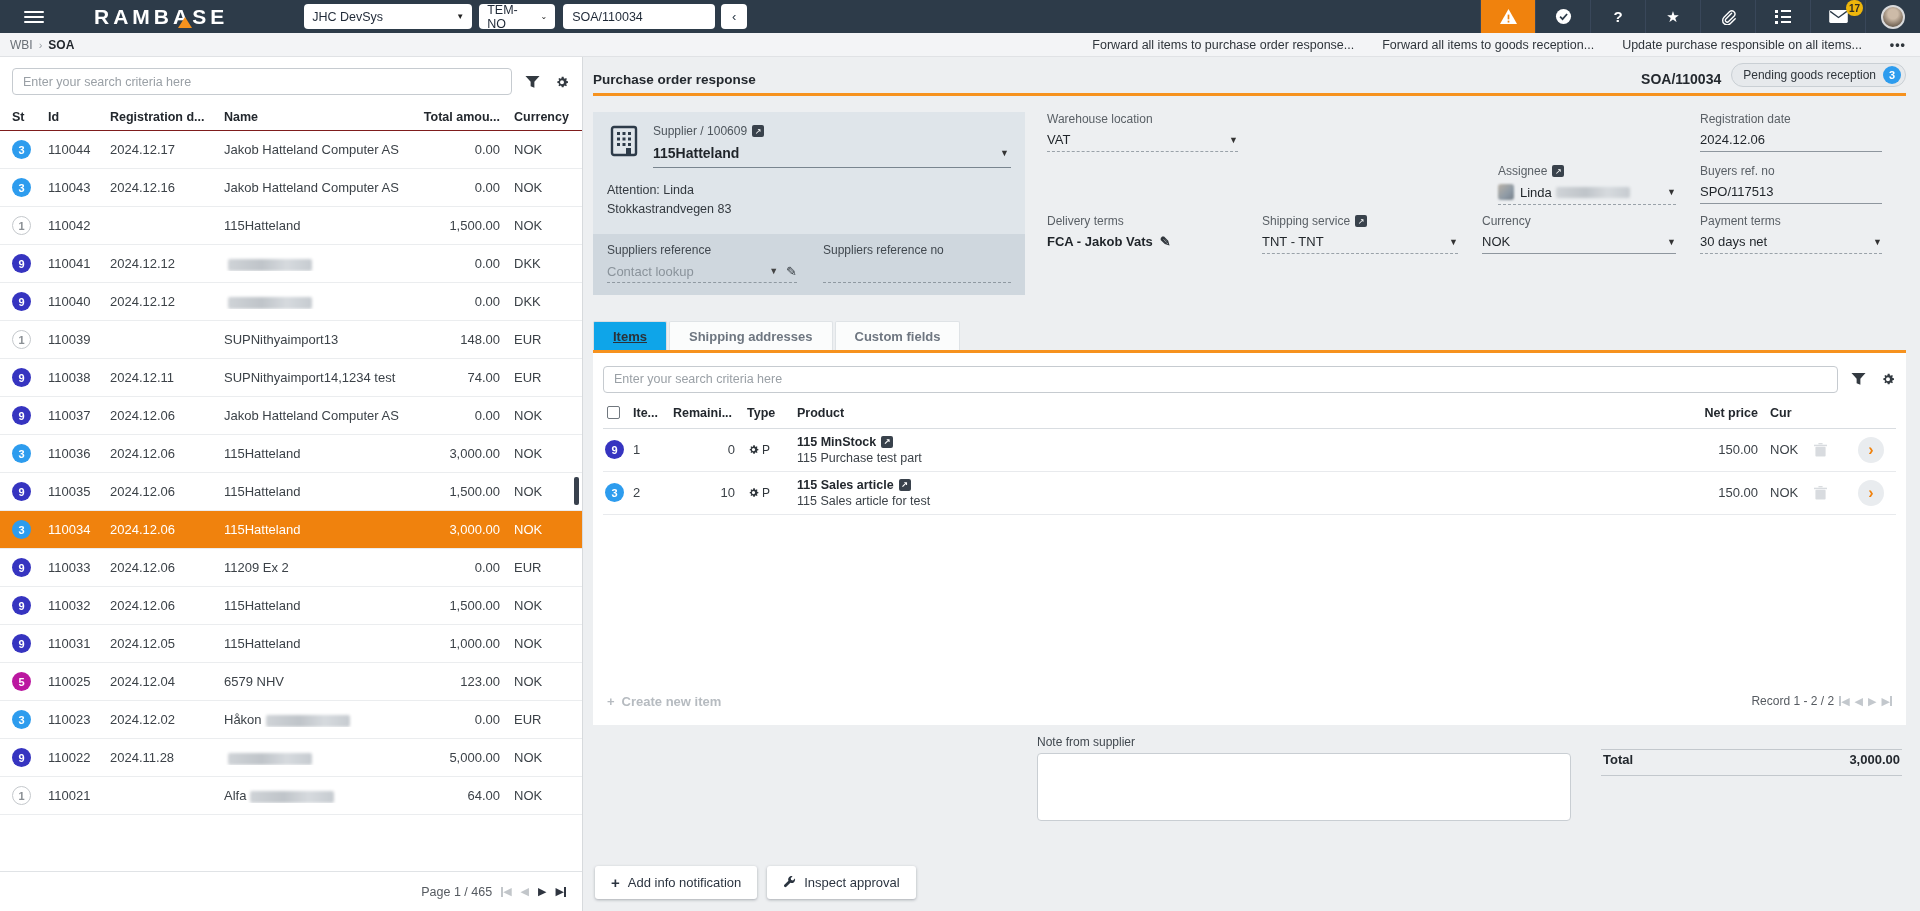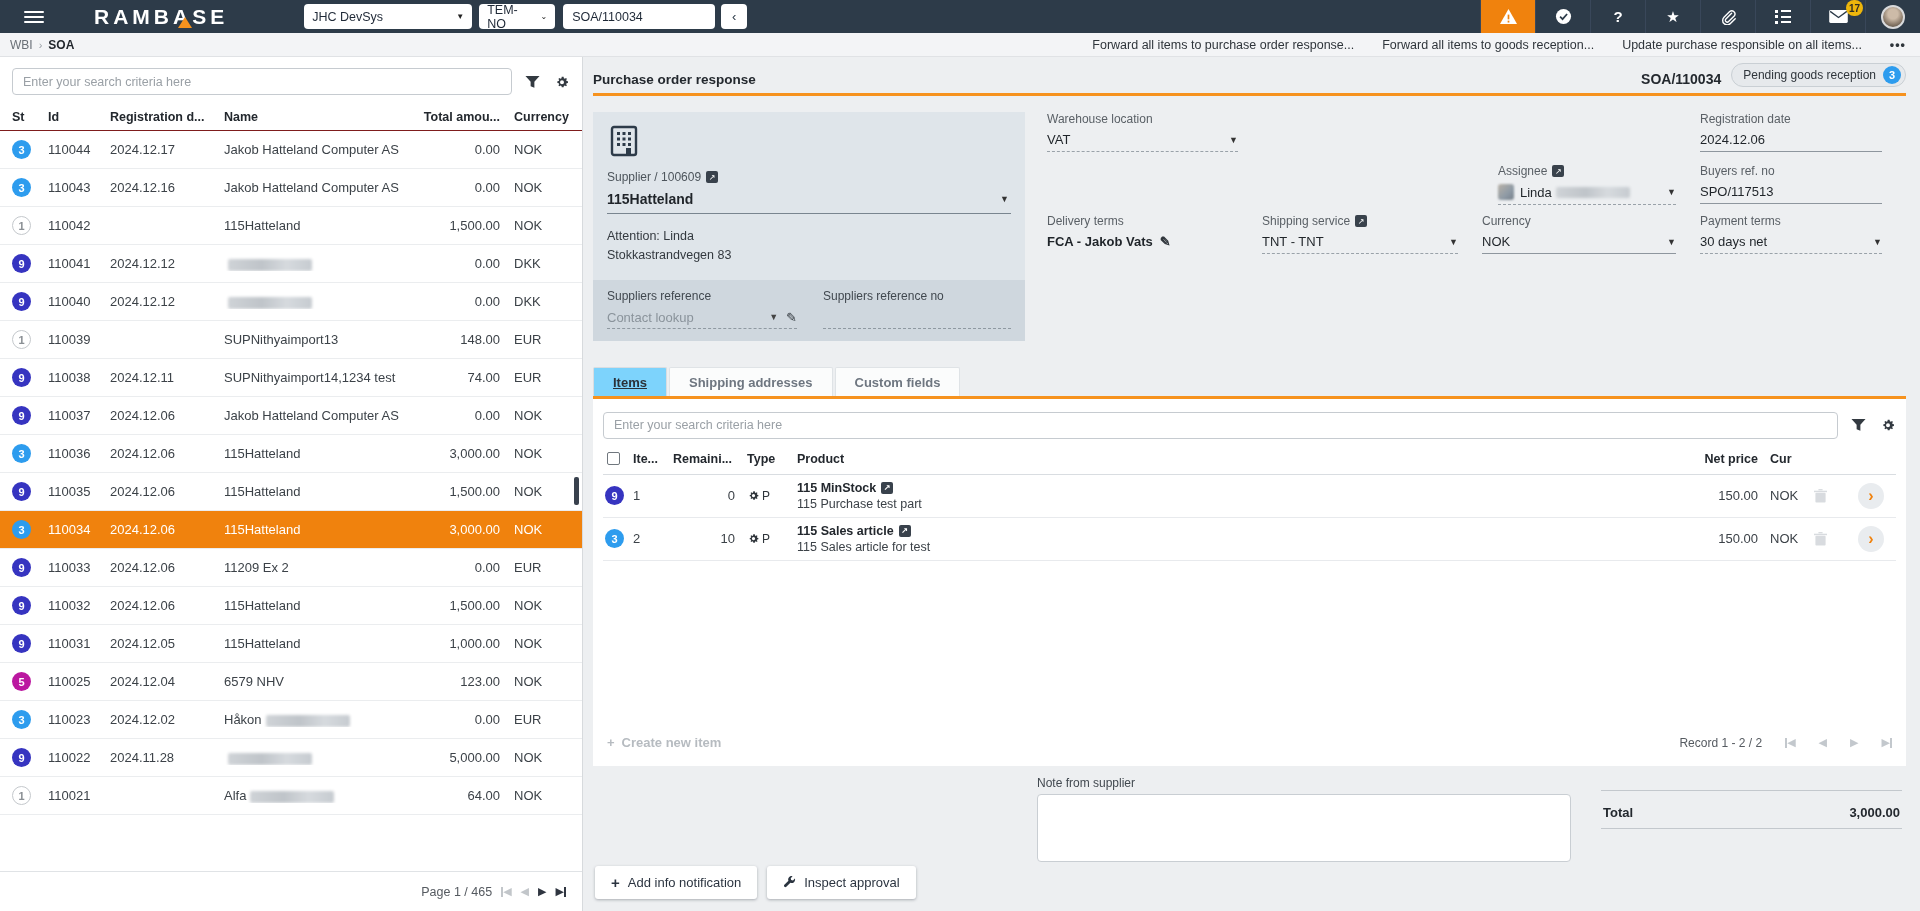--- a/index.html
+++ b/index.html
@@ -86,21 +86,21 @@
   .rhead { display:flex; align-items:flex-end; padding-bottom:6px; border-bottom:3px solid #f6921e; }
   .rhead .docid { margin-left:auto; font-size:14px; font-weight:700; color:#23282e; }
   .badge { display:flex; align-items:center; gap:7px; background:#e6e9ec; border:1px solid #c9cfd4;
     border-radius:13px; padding:2px 4px 2px 11px; font-size:12px; color:#2f353b; margin-left:10px; }
   .badge-count { width:18px; height:18px; border-radius:50%; background:#2d9cee; color:#fff; font-size:11px;
     font-weight:700; display:flex; align-items:center; justify-content:center; }
 
   .fields-row { display:flex; margin-top:16px; }
   .supcard { width:432px; }
   .sup-top { background:#dfe5ea; padding:12px 14px 14px; }
-  .sup-head { display:flex; gap:12px;flex-direction:column; }
+  .sup-head { display:flex; gap:12px; }
   .bld { flex:none; }
   .sup-lbl { font-size:12px; color:#4d555c; display:flex; align-items:center; }
   .sup-name { display:flex; align-items:center; font-size:14px; font-weight:700; color:#1f2429;
     border-bottom:1px solid #79858f; padding:5px 2px 6px 0; margin-top:2px; }
   .sup-name .car { margin-left:auto; font-size:9px; color:#333; font-weight:400; }
   .sup-addr { margin-top:13px; font-size:12.5px; color:#33393f; line-height:1.55; }
   .sup-bottom { background:#cfd7de; padding:9px 14px 12px; display:flex; gap:26px; }
   .sref { width:190px; }
   .sref .lbl { font-size:12px; color:#41484f; margin-bottom:7px; }
   .sref .val { display:flex; align-items:center; border-bottom:1px dashed #8f99a1; padding-bottom:3px;
@@ -119,50 +119,50 @@
   .fval.bold { font-weight:700; }
   .ava-sm { width:16px; height:16px; border-radius:3px; margin-right:6px;
     background:linear-gradient(135deg,#b9b2a8,#8e9aa5 60%,#77818b); filter:blur(0.8px); }
   .lnk { display:inline-flex; width:12px; height:12px; background:#39424c; border-radius:2px; color:#fff;
     font-size:8px; align-items:center; justify-content:center; margin-left:5px; flex:none; }
 
   
   .tabs { display:flex; margin-top:26px; border-bottom:3px solid #f6921e; }
   .tab { padding:7px 19px 6px; font-size:13px; font-weight:700; color:#6e7680; background:#fbfcfc;
     border:1px solid #dfe3e6; border-bottom:none; cursor:pointer; margin-right:2px; border-radius:2px 2px 0 0; }
-  .tab.active { background:#7dd3fc; color:#2b3138; border-color:#d9dde1;text-decoration:underline; }
+  .tab.active { background:#0ea5e9; color:#2b3138; border-color:#d9dde1;text-decoration:underline; }
 
   
   .items-card { background:#fff; padding:13px 10px 0; display:flex; flex-direction:column; height:372px; }
   .ihead, .irow { display:grid; grid-template-columns:30px 40px 74px 50px 1fr 92px 44px 36px 46px; align-items:center; }
   .ihead { font-size:12.5px; font-weight:700; color:#23282e; border-bottom:1px solid #d9dde1; padding:9px 0 8px; margin-top:4px; }
   .ihead .r, .irow .r { text-align:right; padding-right:12px; }
   .chk { width:13px; height:13px; border:1.5px solid #70777e; border-radius:2px; margin-left:4px; cursor:pointer; }
   .irow { border-bottom:1px solid #e8eaed; padding:6px 0; font-size:13px; color:#3c4248; }
   .prod b { font-size:12.5px; color:#23282e; display:flex; align-items:center; }
   .prod div { font-size:12.5px; color:#3c4248; margin-top:2px; }
   .typec { display:flex; align-items:center; gap:2px; font-size:12px; color:#2f353b; }
   .trash { opacity:.55; cursor:pointer; text-align:center; }
   .gobtn { width:26px; height:26px; border-radius:50%; background:#e9ecef; color:#f0820d; font-size:16px; font-weight:700;
     display:flex; align-items:center; justify-content:center; cursor:pointer; margin-left:8px; }
   .ifoot { margin-top:auto; display:flex; align-items:center; padding:15px 4px 16px; }
   .create { color:#b6bbc0; font-size:13px; font-weight:700; display:flex; align-items:center; gap:7px; cursor:default; }
-  .recpag { margin-left:auto; display:flex; align-items:center; gap:23px; font-size:12px; color:#555a60; }
+  .recpag { margin-left:auto; display:flex; align-items:center; gap:5px; font-size:12px; color:#555a60; }
   .recpag .pg { color:#c3c8cd; }
 
   
   .binfo { display:flex; margin-top:10px; }
   .binfo .spacer { width:444px; flex:none; }
   .noteblk { width:534px; flex:none; }
   .noteblk .lbl { font-size:12px; color:#41484f; margin-bottom:4px; }
   .noteblk textarea { width:100%; height:68px; border:1px solid #c9ced3; border-radius:4px; background:#fff;
     resize:none; font-family:inherit; font-size:13px; padding:6px 8px; }
   .totalblk { flex:1; margin-left:30px; margin-right:4px; }
   .total-row { display:flex; justify-content:space-between; border-top:1px solid #c3c8cd; border-bottom:1px solid #c3c8cd;
-    padding:14px 2px 8px; font-size:13px; font-weight:700; color:#23282e; margin-top:14px; }
+    padding:2px 2px 8px; font-size:13px; font-weight:700; color:#23282e; margin-top:14px; }
 
   .btnrow { margin-top:auto; display:flex; gap:10px; padding-left:2px; padding-bottom:2px; }
   .btn { background:#fff; border:none; border-radius:3px; padding:9px 16px; font-size:13px; color:#2b3440;
     box-shadow:0 1px 3px rgba(40,50,60,.35); display:flex; align-items:center; gap:8px; cursor:pointer; font-family:inherit; }
   .btn .plus { font-weight:700; font-size:15px; line-height:1; }
   svg { display:block; }
 </style>
 </head>
 <body>
 

